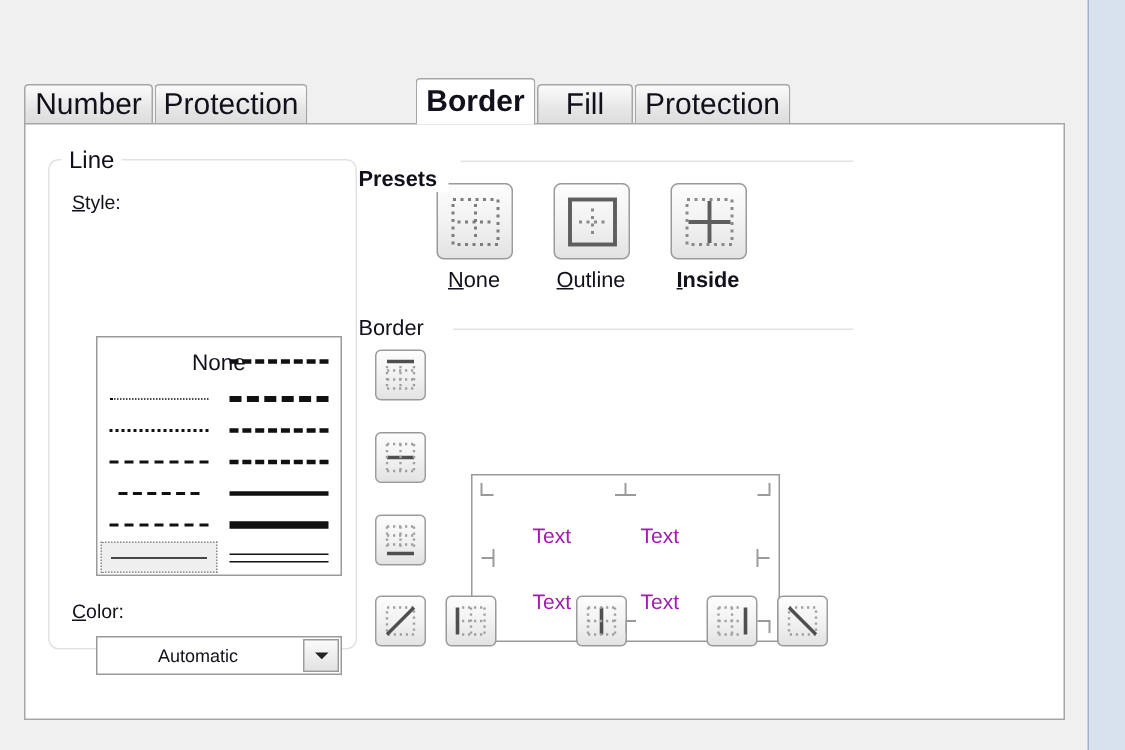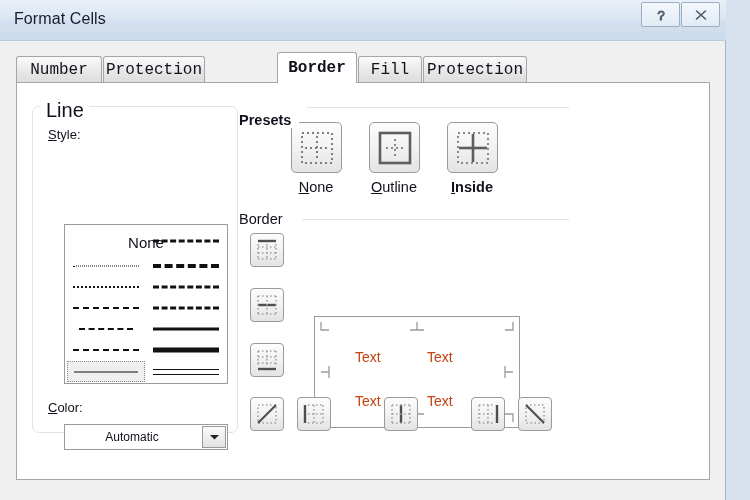--- a/index.html
+++ b/index.html
@@ -38,41 +38,40 @@
   
   .tabstrip{
     position:absolute;left:16px;top:52px;width:694px;height:31px;
   }
   .tab{
     position:absolute;top:4px;height:27px;
     background:linear-gradient(to bottom,#fbfbfb,#e6e6e6 60%,#dcdcdc);
     border:1px solid #a6a6a6;border-bottom:none;
     border-radius:3px 3px 0 0;
     box-sizing:border-box;
-    font-size:16px;color:#11111c;
+    font-size:20px;color:#11111c;
     display:flex;align-items:center;justify-content:center;
     cursor:pointer;
-    font-family:Liberation Mono, monospace;
   }
   .tab.active{
     top:0;height:31px;background:#ffffff;
     border-color:#a6a6a6;z-index:5;font-weight:bold;
   }
   .tabpanel{
     position:absolute;left:16px;top:82px;width:694px;height:398px;
     background:#fff;border:1px solid #a6a6a6;box-sizing:border-box;
   }
   
   .groupbox{
     position:absolute;border:1px solid #dfe3e6;border-radius:7px;
     box-sizing:border-box;background:transparent;
   }
   .group-title{
     position:absolute;background:#fff;padding:0 5px;
-    font-size:20px;color:#11111c;
+    font-size:16px;color:#11111c;
   }
   .hr-title{
     position:absolute;font-size:14.5px;color:#11111c;background:#fff;
     padding-right:8px;z-index:2;
   }
   .hr-line{position:absolute;height:1px;background:#dfe3e6;}
   .lbl{position:absolute;font-size:13px;color:#11111c;}
   .u{text-decoration:underline;}
   
   .stylebox{
@@ -113,46 +112,28 @@
   .ibtn svg{position:absolute;left:50%;top:50%;transform:translate(-50%,-50%);}
   .preset-lbl{
     position:absolute;font-size:14.5px;color:#11111c;text-align:center;width:70px;
   }
   
   .preview{
     position:absolute;left:297px;top:233px;width:206px;height:112px;
     background:#fff;border:1px solid #9a9a9a;box-sizing:border-box;cursor:crosshair;
   }
   .ptext{
-    position:absolute;font-size:14px;color:#c2410c;
+    position:absolute;font-size:14px;color:#a21caf;
   }
 </style>
 </head>
 <body>
 
 <div class="dialog">
 
-  <div class="titlebar">
-    <div class="title-text">Format Cells</div>
-
-    <div class="tb-btn" id="btn-help">
-      <svg width="15" height="16" viewBox="0 0 15 16">
-        <text x="7.5" y="12.5" font-family="Liberation Sans, sans-serif" font-size="13" fill="none" stroke="#4a5a6a" stroke-width="1" text-anchor="middle">?</text>
-      </svg>
-    </div>
-
-    <div class="tb-btn" id="btn-close">
-      <svg width="17" height="16" viewBox="0 0 17 16">
-        <g stroke="#4a5a6a" stroke-width="1.6" fill="none" stroke-linecap="round">
-          <path d="M4 4 L13 12"></path>
-            <path d="M13 4 L4 12"></path>
-        </g>
-      </svg>
-    </div>
-  </div>
 
   <div class="tabstrip">
     <div class="tab" style="left:0px;width:86px;">Number</div>
     <div class="tab" style="left:87px;width:102px;">Protection</div>
     <div class="tab active" style="left:261px;width:80px;">Border</div>
     <div class="tab" style="left:342px;width:64px;">Fill</div>
     <div class="tab" style="left:407px;width:104px;">Protection</div>
   </div>
 
   <div class="tabpanel">

